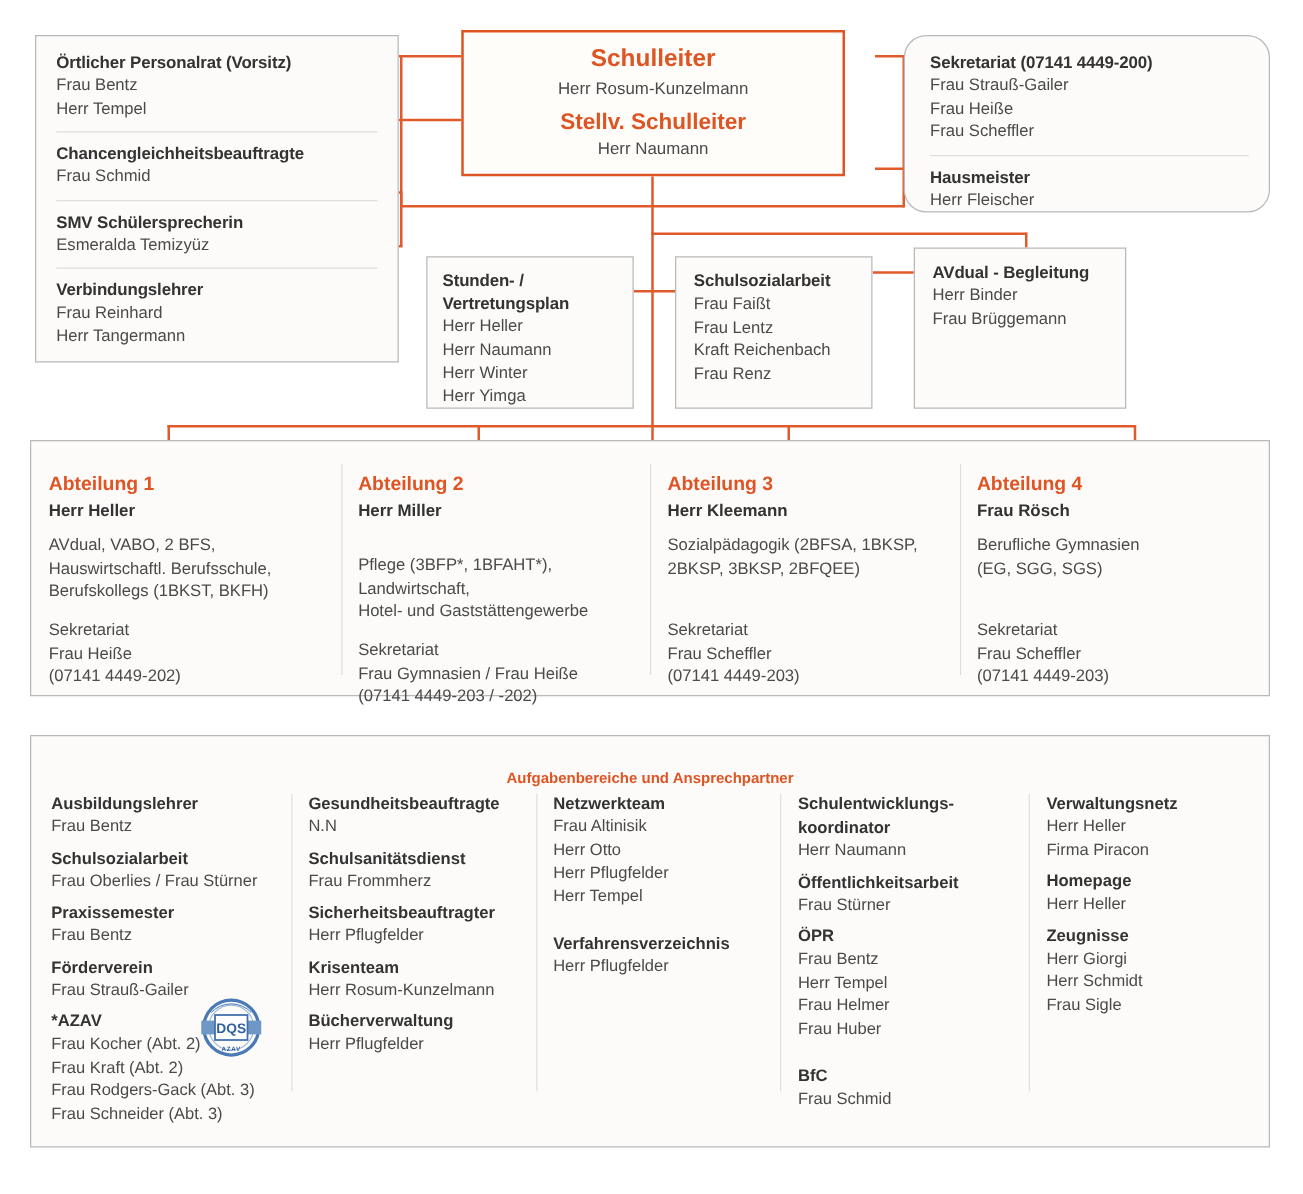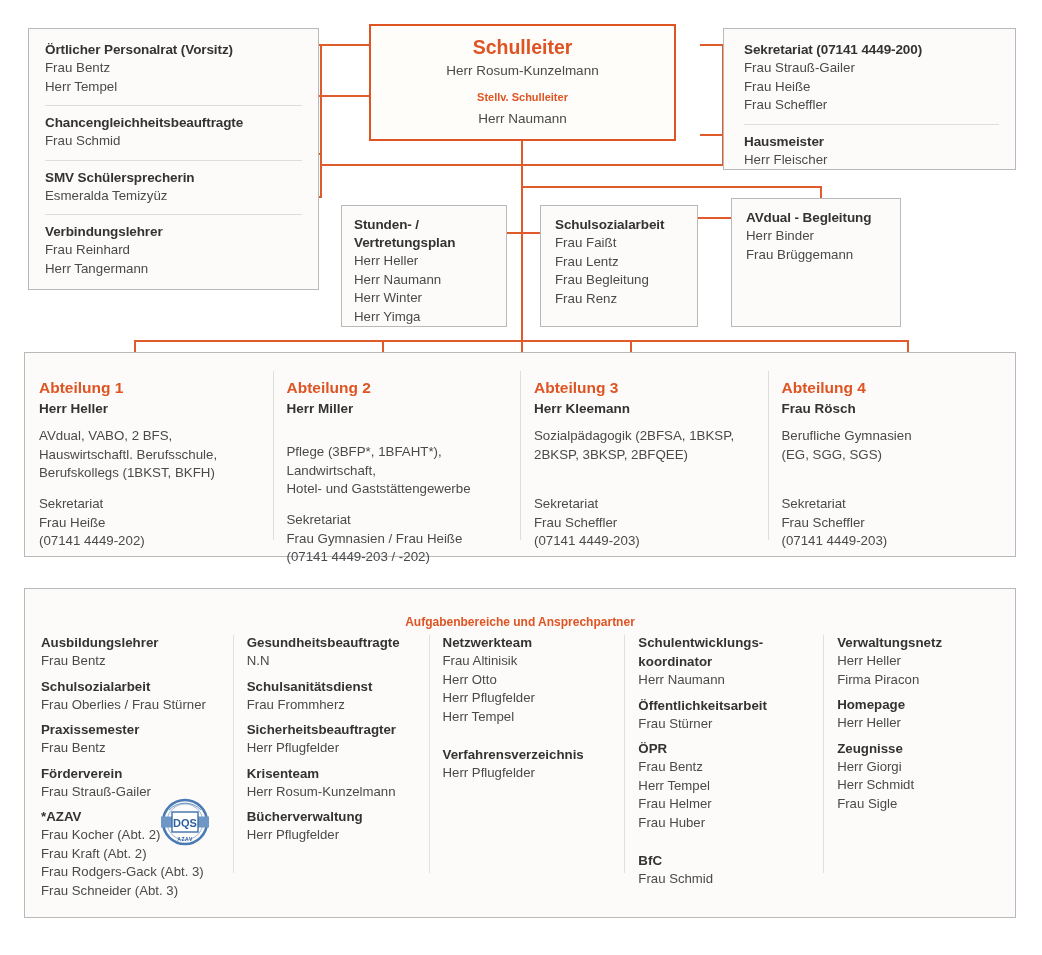--- a/index.html
+++ b/index.html
@@ -71,21 +71,21 @@
   }
   #head-box .h1 {
     color: #de5423;
     font-weight: bold;
     font-size: 19.5px;
     line-height: 27px;
   }
   #head-box .h2 {
     color: #de5423;
     font-weight: bold;
-    font-size: 11px;
+    font-size: 18px;
     line-height: 24px;
     margin-top: 4px;
   }
   #head-box .sub {
     font-size: 13.5px;
     color: #4a4a4a;
     line-height: 20px;
   }
 
   
@@ -93,20 +93,21 @@
     left: 28px; top: 28px;
     width: 291px; height: 262px;
     padding: 12px 16px 0 16px;
   }
 
   
   #right-box {
     left: 723px; top: 28px;
     width: 293px; height: 142px;
     padding: 12px 16px 0 20px;
+    border-radius: 18px;
   }
 
   
   #mid-1 { left: 341px; top: 205px; width: 166px; height: 122px; padding: 10px 12px 0 12px; }
   #mid-2 { left: 540px; top: 205px; width: 158px; height: 122px; padding: 10px 12px 0 14px; }
   #mid-3 { left: 731px; top: 198px; width: 170px; height: 129px; padding: 10px 12px 0 14px; }
 
   
   #dept-band {
     left: 24px; top: 352px;
@@ -294,21 +295,21 @@
     <div class="nm">Herr Heller</div>
     <div class="nm">Herr Naumann</div>
     <div class="nm">Herr Winter</div>
     <div class="nm">Herr Yimga</div>
   </div>
 
   <div class="box" id="mid-2">
     <div class="ttl">Schulsozialarbeit</div>
     <div class="nm">Frau Faißt</div>
     <div class="nm">Frau Lentz</div>
-    <div class="nm">Frau Begleitung</div>
+    <div class="nm">Kraft Reichenbach</div>
     <div class="nm">Frau Renz</div>
   </div>
 
   <div class="box" id="mid-3">
     <div class="ttl">AVdual - Begleitung</div>
     <div class="nm">Herr Binder</div>
     <div class="nm">Frau Brüggemann</div>
   </div>
 
   <div class="box" id="dept-band">

